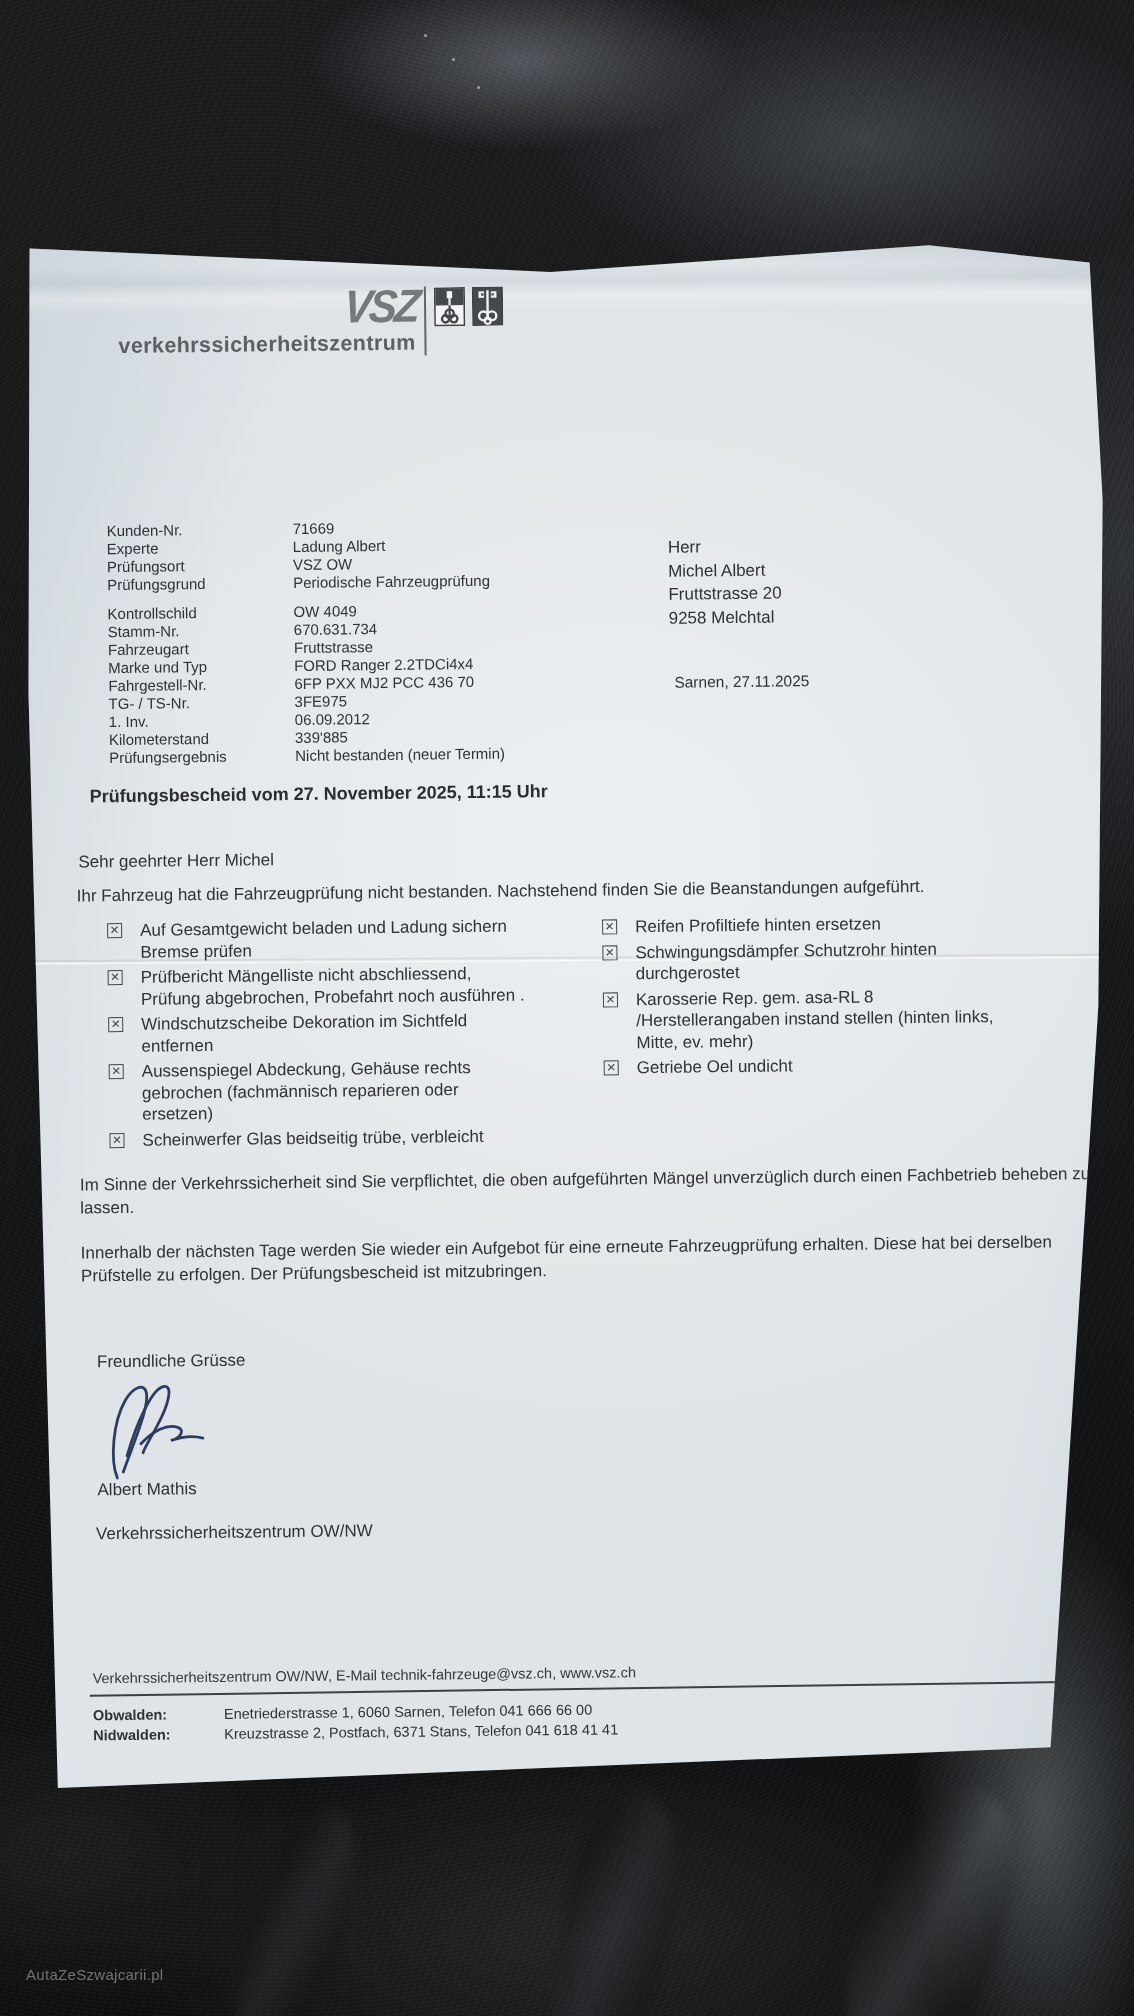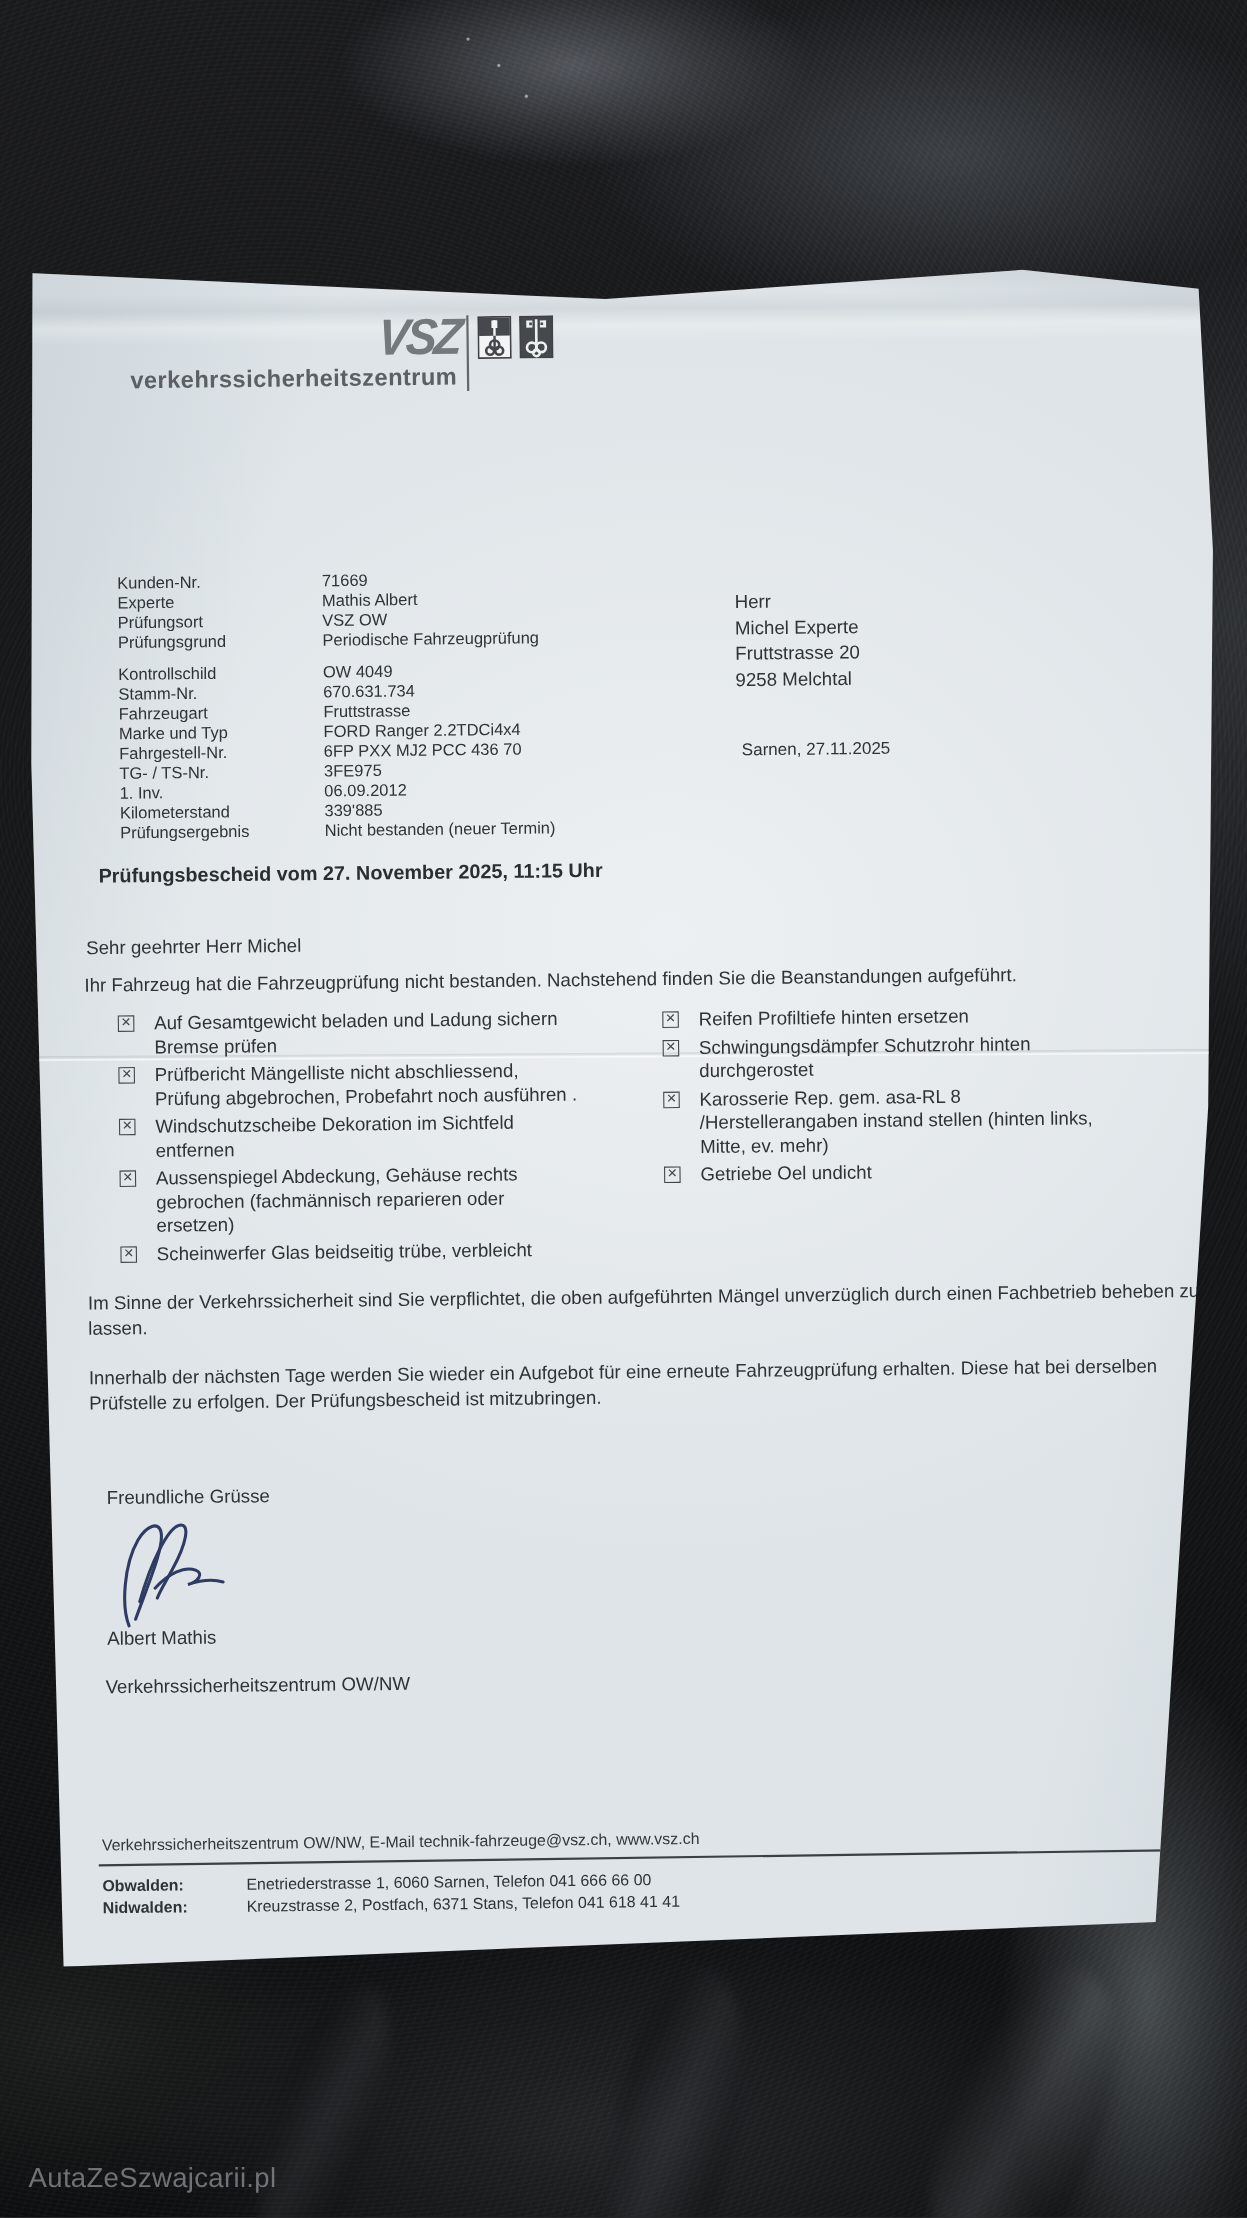--- a/index.html
+++ b/index.html
@@ -94,21 +94,21 @@
   .signer     { position:absolute; left:70px; top:1250px; font-size:17px; }
   .signer-org { position:absolute; left:68px; top:1294px; font-size:17px; }
 
   
   .footer-contact { position:absolute; left:63px; top:1440px; font-size:14.5px; color:#34373b; }
   .footer-rule { position:absolute; left:60px; top:1463px; width:1012px; height:1.6px; background:#3c4044; transform:rotate(-0.15deg); }
   .office { position:absolute; left:63px; font-size:14.5px; display:flex; }
   .office-1 { top:1477px; } .office-2 { top:1497px; }
   .office-region { width:131px; flex:none; font-weight:700; }
 
-  .watermark { position:absolute; left:26px; top:1966px; font-size:25px; color:#94989a; opacity:0.72; letter-spacing:0.3px; }
+  .watermark { position:absolute; left:26px; top:1966px; font-size:15px; color:#94989a; opacity:0.72; letter-spacing:0.3px; }
 </style>
 </head>
 <body>
 
 <div class="photo">
   <div class="leather-grain"></div>
   <div class="fold-streak fs1"></div>
   <div class="fold-streak fs2"></div>
   <div class="fold-streak fs3"></div>
   <div class="speck" style="left:424px;top:34px"></div>
@@ -152,21 +152,21 @@
         </div>
       </div>
 
       <div class="meta">
         <div class="meta-row">
             <span class="meta-label">Kunden-Nr.</span>
             <span class="meta-value">71669</span>
           </div>
         <div class="meta-row">
             <span class="meta-label">Experte</span>
-            <span class="meta-value">Mathis Albert</span>
+            <span class="meta-value">Ladung Albert</span>
           </div>
         <div class="meta-row">
             <span class="meta-label">Prüfungsort</span>
             <span class="meta-value">VSZ OW</span>
           </div>
         <div class="meta-row">
             <span class="meta-label">Prüfungsgrund</span>
             <span class="meta-value">Periodische Fahrzeugprüfung</span>
           </div>
         <div class="meta-row gap">
@@ -202,21 +202,21 @@
             <span class="meta-value">339'885</span>
           </div>
         <div class="meta-row">
             <span class="meta-label">Prüfungsergebnis</span>
             <span class="meta-value">Nicht bestanden (neuer Termin)</span>
           </div>
       </div>
 
       <div class="recipient">
         <div>Herr</div>
-        <div>Michel Experte</div>
+        <div>Michel Albert</div>
         <div>Fruttstrasse 20</div>
         <div>9258 Melchtal</div>
       </div>
       <div class="dateline">Sarnen, 27.11.2025</div>
 
       <div class="subject">Prüfungsbescheid vom 27. November 2025, 11:15 Uhr</div>
       <div class="salutation">Sehr geehrter Herr Michel</div>
       <div class="intro">Ihr Fahrzeug hat die Fahrzeugprüfung nicht bestanden. Nachstehend finden Sie die Beanstandungen aufgeführt.</div>
 
       <div class="defects-left">

